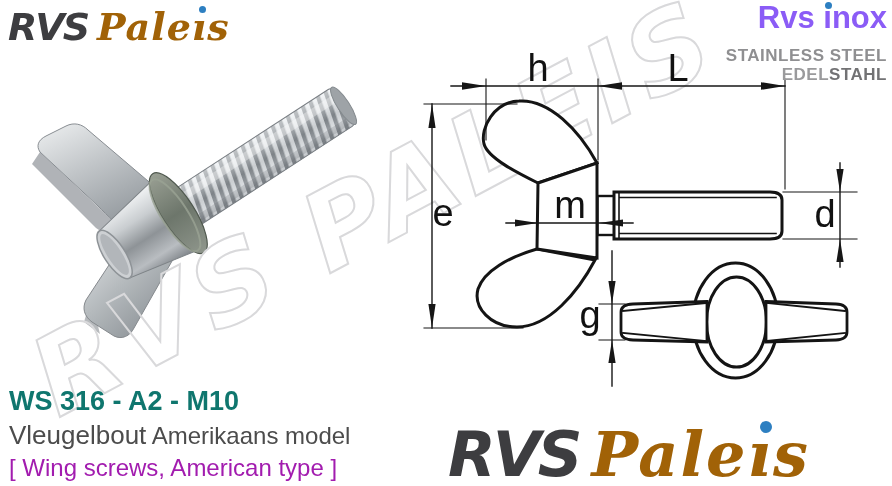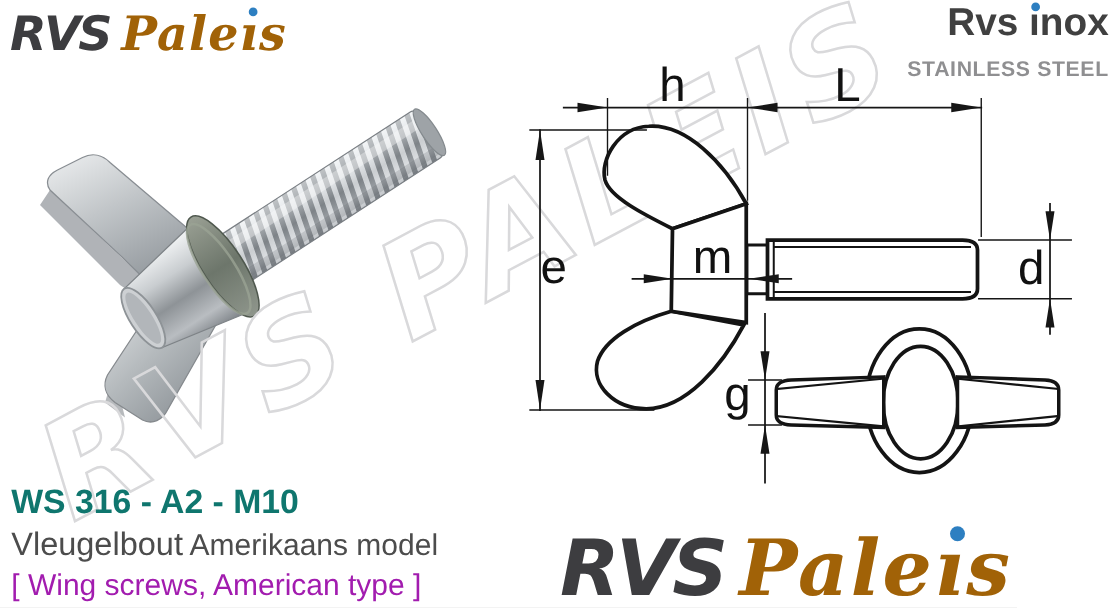--- a/index.html
+++ b/index.html
@@ -12,21 +12,21 @@
   .logo-rvs{font-family:"DejaVu Sans",sans-serif;font-weight:900;font-size:38px;
             color:#3d3d40;letter-spacing:-2px;}
   .logo-pal{font-family:"DejaVu Serif",serif;font-weight:600;font-size:38px;
             color:#a16207;margin-left:9px;letter-spacing:1px;}
   .idot{position:relative;display:inline-block;}
   .idot::after{content:"";position:absolute;left:48%;top:2px;width:7px;height:7px;
                border-radius:50%;background:#2d7fc1;}
 
   
   .brand{position:absolute;right:5px;top:2px;text-align:right;line-height:1;}
-  .brand-title{font-weight:bold;font-size:31px;color:#404040;letter-spacing:0px;}
+  .brand-title{font-weight:bold;font-size:31px;color:#8b5cf6;letter-spacing:0px;}
   .brand-title .idot2{position:relative;display:inline-block;}
   .brand-title .idot2::after{content:"";position:absolute;left:20%;top:0px;width:7px;height:7px;
                border-radius:50%;background:#2d7fc1;}
   .brand-sub{font-weight:bold;font-size:17px;color:#8f8f91;margin-top:14px;letter-spacing:.5px;}
   .brand-sub3{font-weight:bold;font-size:17px;margin-top:2px;letter-spacing:.5px;}
   .ed-light{color:#9a9a9c;} .ed-dark{color:#727274;}
 
   
   .prod{position:absolute;left:9px;top:388px;line-height:1;}
   .prod-code{font-weight:bold;font-size:27px;color:#0f766e;}
@@ -173,20 +173,21 @@
     </g>
   </svg>
 
   <div class="logo-tl">
     <span class="logo-rvs">RVS</span><span class="logo-pal"><span>Pale</span><span class="idot"><span>ı</span></span><span>s</span></span>
   </div>
 
   <div class="brand">
     <div class="brand-title"><span>Rvs </span><span class="idot2"><span>ı</span></span><span>nox</span></div>
     <div class="brand-sub">STAINLESS STEEL</div>
+    <div class="brand-sub3"><span class="ed-light">EDEL</span><span class="ed-dark">STAHL</span></div>
   </div>
 
   <div class="prod">
     <div class="prod-code">WS 316 - A2 - M10</div>
     <div class="prod-nl"><span>Vleugelbout</span><span class="small"> Amerikaans model</span></div>
     <div class="prod-en">[ Wing screws, American type ]</div>
   </div>
 
   <div class="logo-br">
     <span class="logo-rvs">RVS</span><span class="logo-pal"><span>Pale</span><span class="idot"><span>ı</span></span><span>s</span></span>

